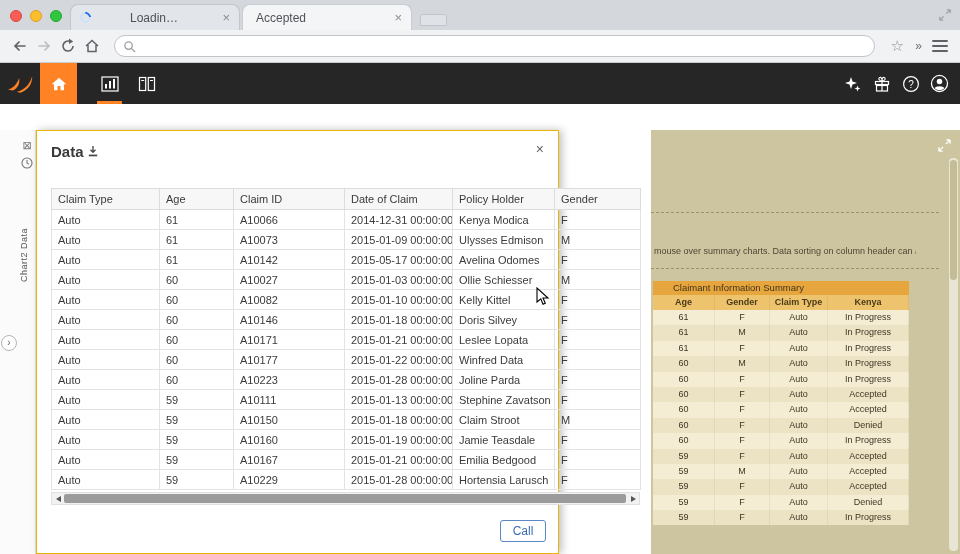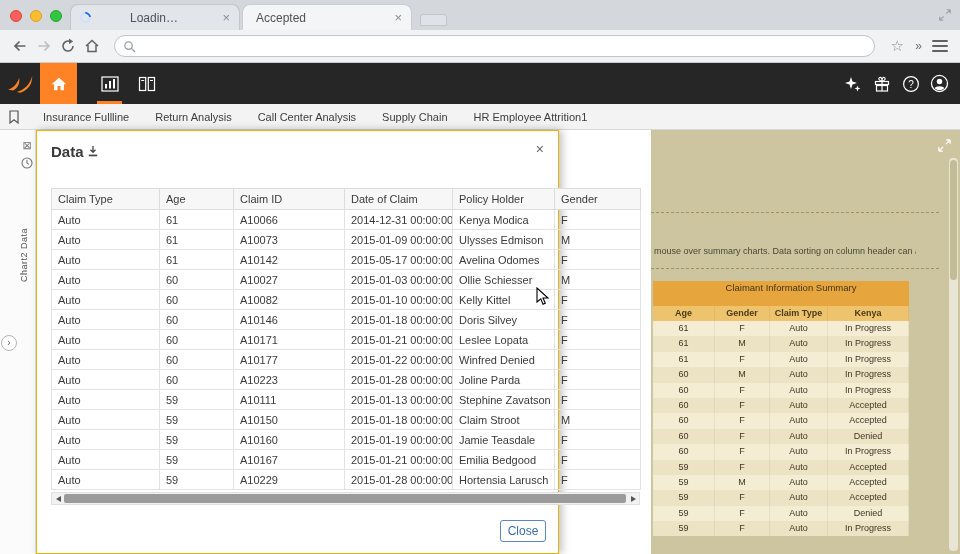--- a/index.html
+++ b/index.html
@@ -70,22 +70,22 @@
               background:#fff; border:1px solid #b5b5b5; color:#666; font-size:10px; line-height:14px;
               text-align:center; z-index:5; }
 
   
   .rpanel { position:absolute; left:651px; top:0; width:309px; height:424px; background:#cdc5a0; overflow:hidden; }
   .dash { position:absolute; left:0; width:288px; border-top:1px dashed #9d9264; }
   .hint { position:absolute; left:3px; top:116px; width:262px; font-size:9px; color:#4e4734;
           white-space:nowrap; overflow:hidden; }
   .rp-expand { position:absolute; top:8px; right:8px; }
   .summary { position:absolute; left:2px; top:151px; width:256px; font-size:9px; color:#3e3624; }
-  .sum-title { height:25px; line-height:14px; background:#e7a63d; color:#42351a; padding-left:20px;
-               font-size:9.5px;text-align:center; }
+  .sum-title { height:14px; line-height:14px; background:#e7a63d; color:#42351a; padding-left:20px;
+               font-size:9.5px; }
   .sum-row { display:grid; grid-template-columns:62px 55px 58px 81px; height:15.4px; line-height:15.4px;
              text-align:center; }
   .sum-row.head { background:#eec36d; font-weight:bold; height:15px; line-height:15px; color:#4a3b18; }
   .sum-row.odd { background:#f4edd3; }
   .sum-row.even { background:#ece3c4; }
   .sum-cell { border-right:1px solid rgba(0,0,0,0.05); overflow:hidden; white-space:nowrap; }
   .rp-scroll { position:absolute; right:2px; top:28px; bottom:3px; width:9px; background:#e9e5d4;
                border-radius:4px; }
   .rp-thumb { position:absolute; left:1px; top:2px; width:7px; height:120px; background:#c4bc97;
               border-radius:4px; }
@@ -243,32 +243,20 @@
       <div class="hdr-ic">
         <svg width="19" height="19" viewBox="0 0 18 18">
             <circle cx="9" cy="9" r="7.6" fill="none" stroke="#fff" stroke-width="1.2"></circle>
             <circle cx="9" cy="7" r="2.6" fill="#fff"></circle>
             <path d="M4.3 13.6 C5.3 10.8 12.7 10.8 13.7 13.6 A7.6 7.6 0 0 1 4.3 13.6 Z" fill="#fff"></path>
           </svg>
       </div>
     </div>
   </div>
 
-  <div class="navrow">
-    <svg width="12" height="14" viewBox="0 0 12 14">
-        <path d="M2 1 H10 V13 L6 9.8 L2 13 Z" fill="none" stroke="#555" stroke-width="1.2"></path>
-      </svg>
-    <div class="nav-items">
-        <div class="nav-item">Insurance Fullline</div>
-        <div class="nav-item">Return Analysis</div>
-        <div class="nav-item">Call Center Analysis</div>
-        <div class="nav-item">Supply Chain</div>
-        <div class="nav-item">HR Employee Attrition1</div>
-      </div>
-  </div>
 
   <div class="main">
 
     <div class="rpanel">
       <div class="rp-expand">
         <svg width="15" height="15" viewBox="0 0 16 16">
             <path d="M2 14 L6.5 9.5 M2 14 H6.2 M2 14 V9.8 M14 2 L9.5 6.5 M14 2 H9.8 M14 2 V6.2" stroke="#fff" stroke-width="1.4" fill="none"></path>
           </svg>
       </div>
       <div class="dash" style="top:82px"></div>
@@ -471,21 +459,21 @@
                 <td>A10171</td>
                 <td>2015-01-21 00:00:00</td>
                 <td>Leslee Lopata</td>
                 <td>F</td>
               </tr>
               <tr>
                 <td>Auto</td>
                 <td>60</td>
                 <td>A10177</td>
                 <td>2015-01-22 00:00:00</td>
-                <td>Winfred Denied</td>
+                <td>Winfred Data</td>
                 <td>F</td>
               </tr>
               <tr>
                 <td>Auto</td>
                 <td>60</td>
                 <td>A10223</td>
                 <td>2015-01-28 00:00:00</td>
                 <td>Joline Parda</td>
                 <td>F</td>
               </tr>
@@ -535,21 +523,21 @@
           <div class="hs-arrow left">
               <span class="tri-l"></span>
             </div>
           <div class="hs-thumb"></div>
           <div class="hs-arrow right">
               <span class="tri-r"></span>
             </div>
         </div>
       </div>
 
-      <div class="close-btn">Close</div>
+      <div class="close-btn">Call</div>
     </div>
 
   </div>
 
   <div class="cursor">
     <svg width="14" height="20" viewBox="0 0 14 20">
         <path d="M1 1 L1 15 L4.8 11.8 L7 17.2 L9.3 16.2 L7 11 L12 11 Z" fill="#fff" stroke="#000" stroke-width="1.1"></path>
       </svg>
   </div>
 

